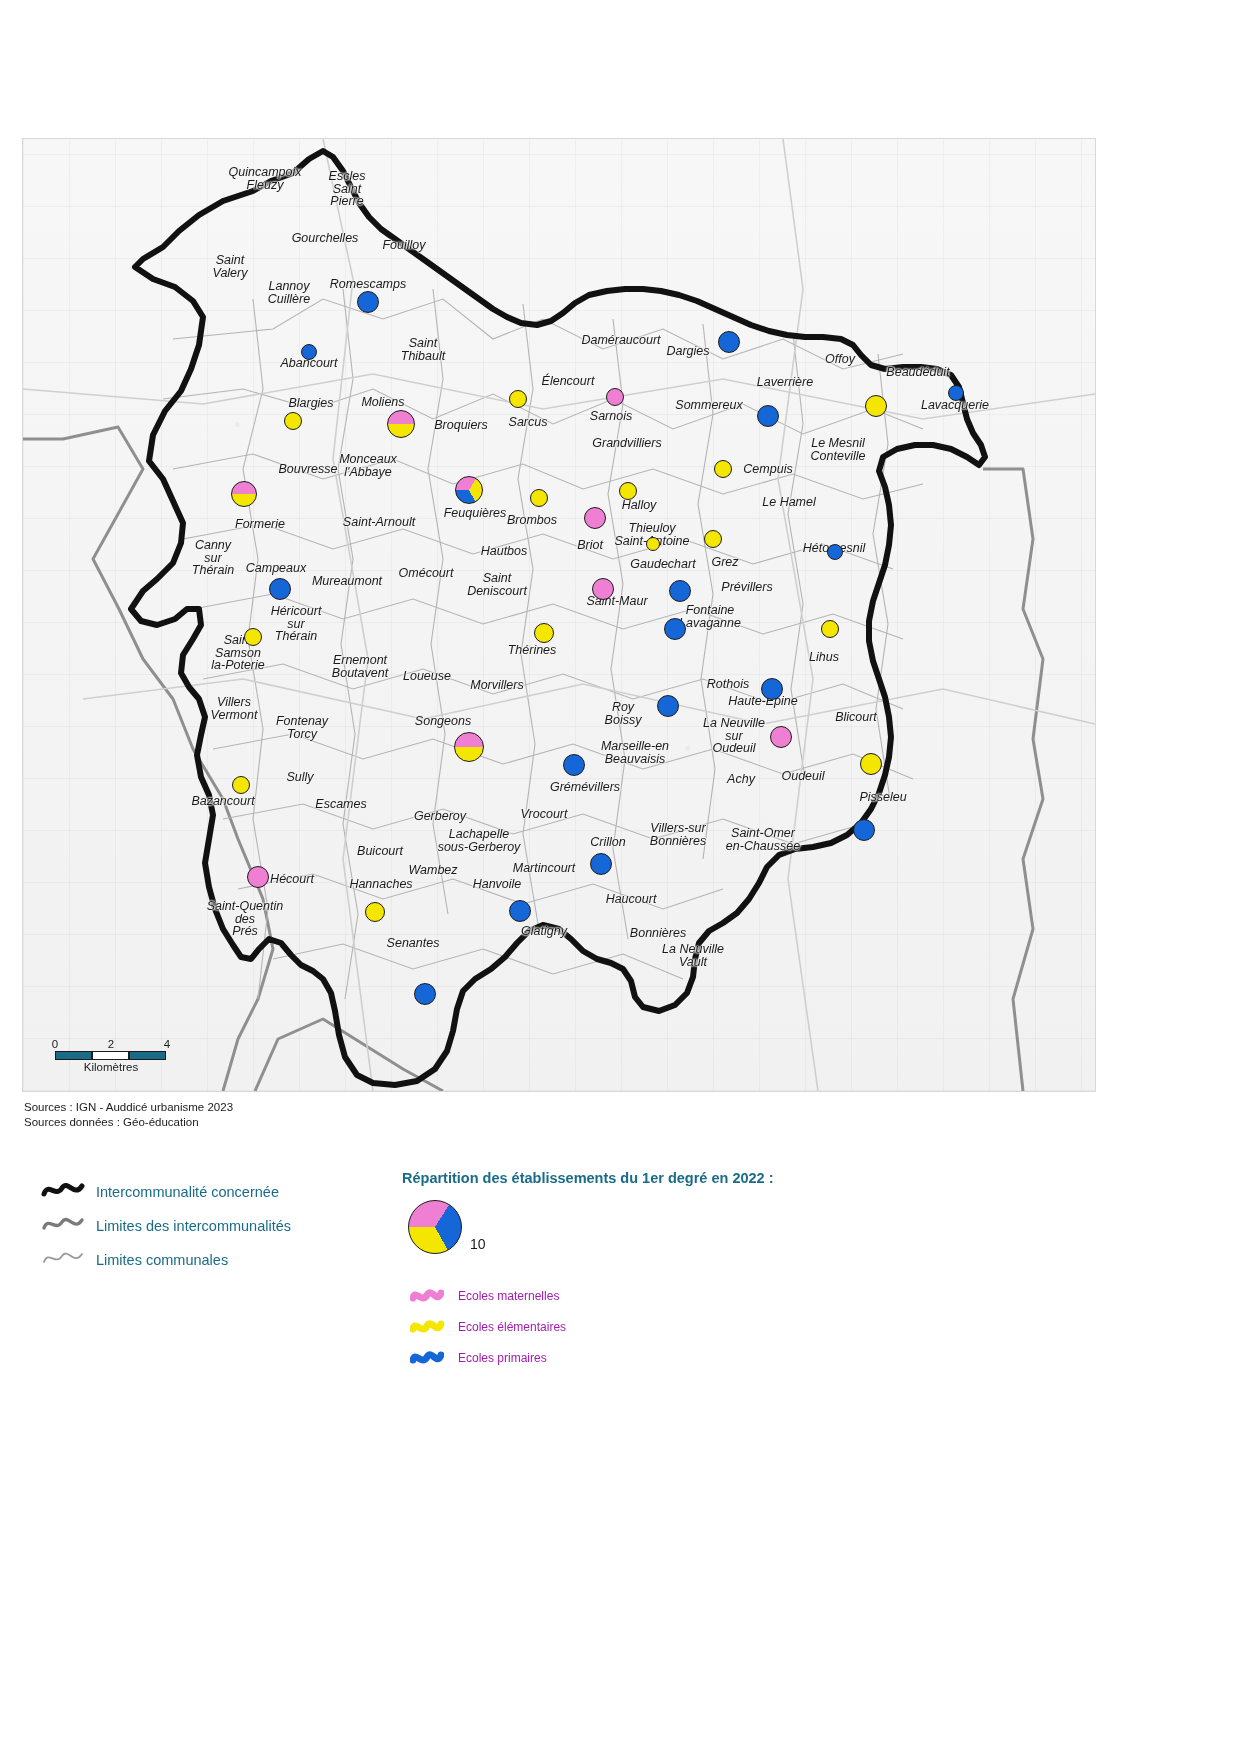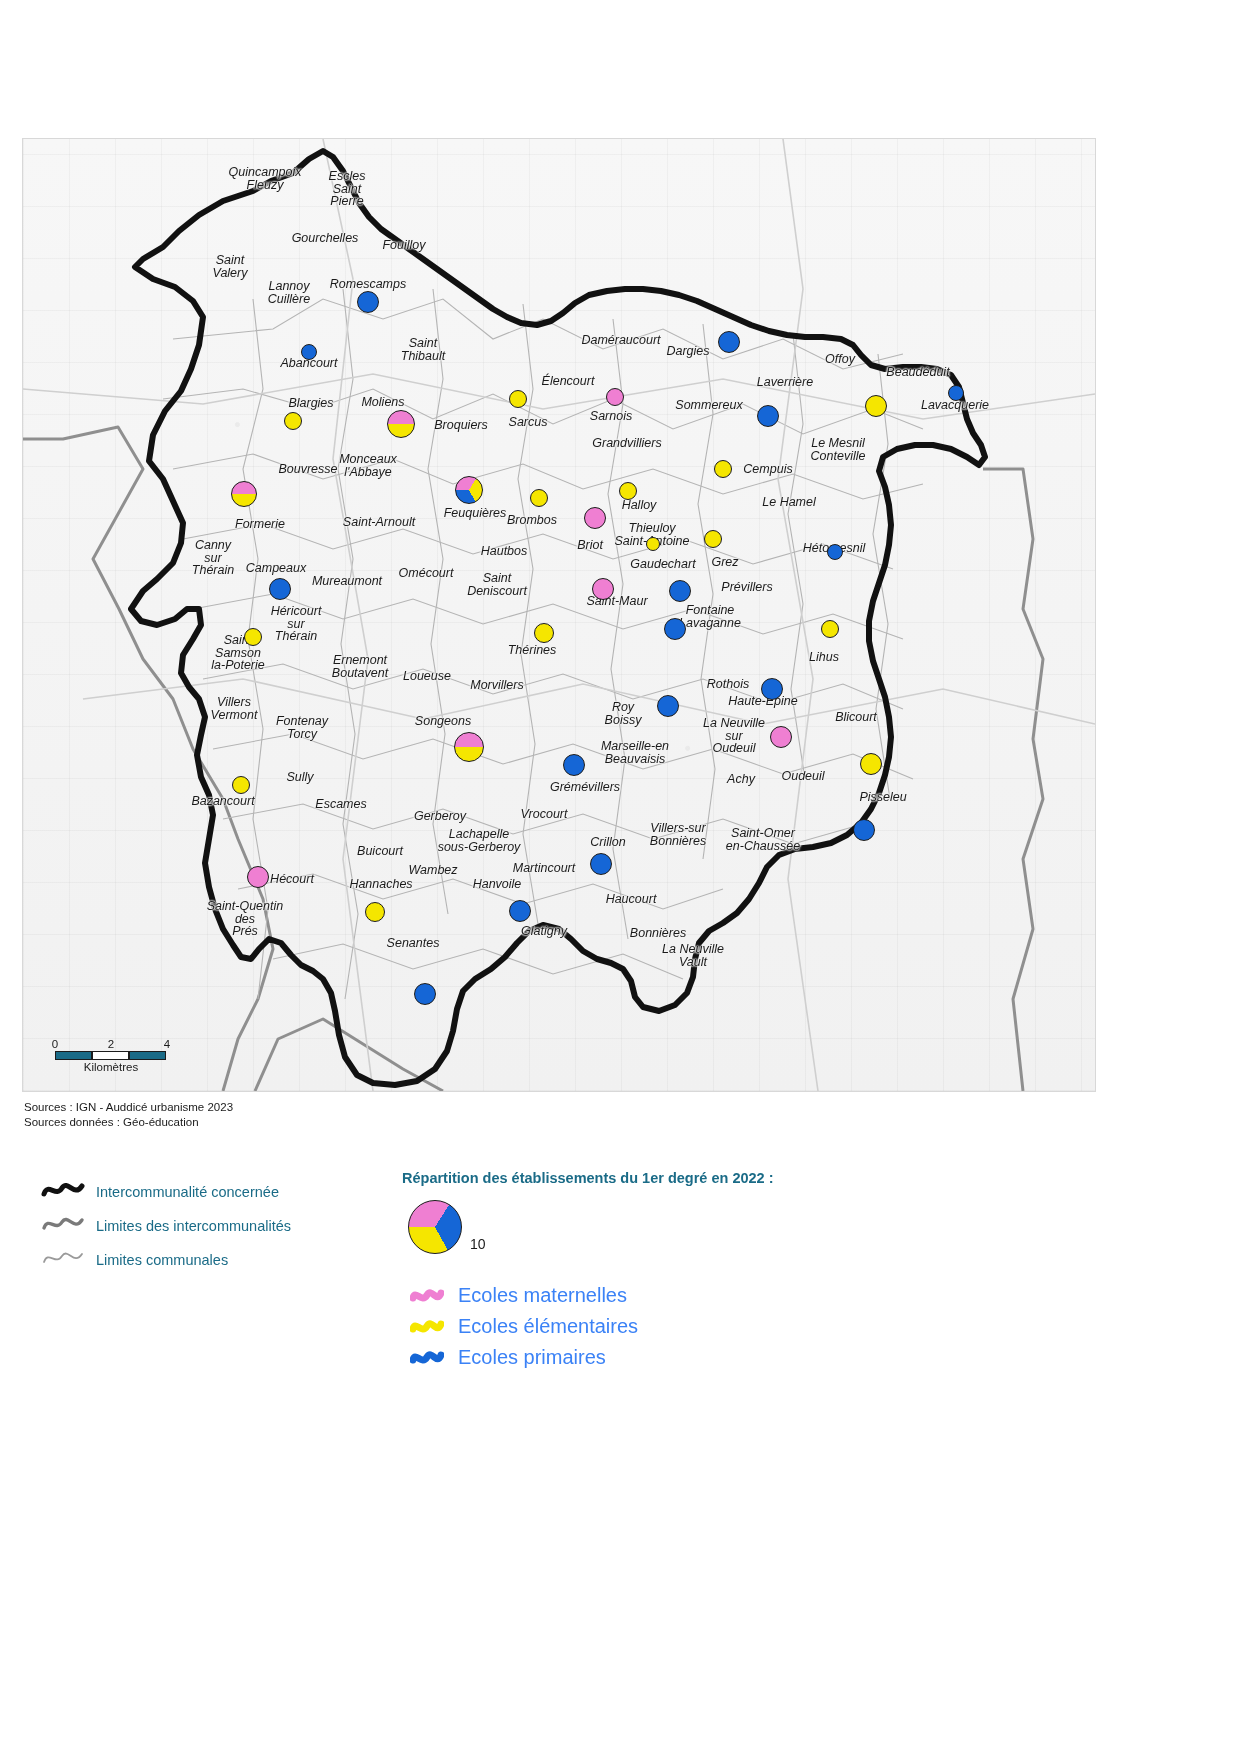--- a/index.html
+++ b/index.html
@@ -91,21 +91,21 @@
   .legend-right{position:absolute;left:378px;top:0;width:520px;}
   .lg-title{font-size:14.5px;font-weight:bold;color:#1a6b87;margin-bottom:14px;}
   .lg-pie-wrap{display:flex;align-items:flex-end;margin-left:6px;}
   .lg-pie{
     width:54px;height:54px;border-radius:50%;border:1px solid #1b1b1b;box-sizing:border-box;
   }
   .lg-pie-val{font-size:14px;color:#1b1b1b;margin-left:8px;margin-bottom:2px;}
   .lg-cats{margin-top:26px;margin-left:8px;}
   .lg-cat{display:flex;align-items:center;height:31px;}
   .lg-cat-ico{width:34px;height:20px;flex:0 0 34px;}
-  .lg-cat-text{font-size:20px;color:#3b82f6;margin-left:14px;}
+  .lg-cat-text{font-size:12px;color:#a21caf;margin-left:14px;}
 </style>
 </head>
 <body>
 
 <div class="title-block">
 </div>
 
 <div class="map-frame">
   <div class="map-bg"></div>
 

